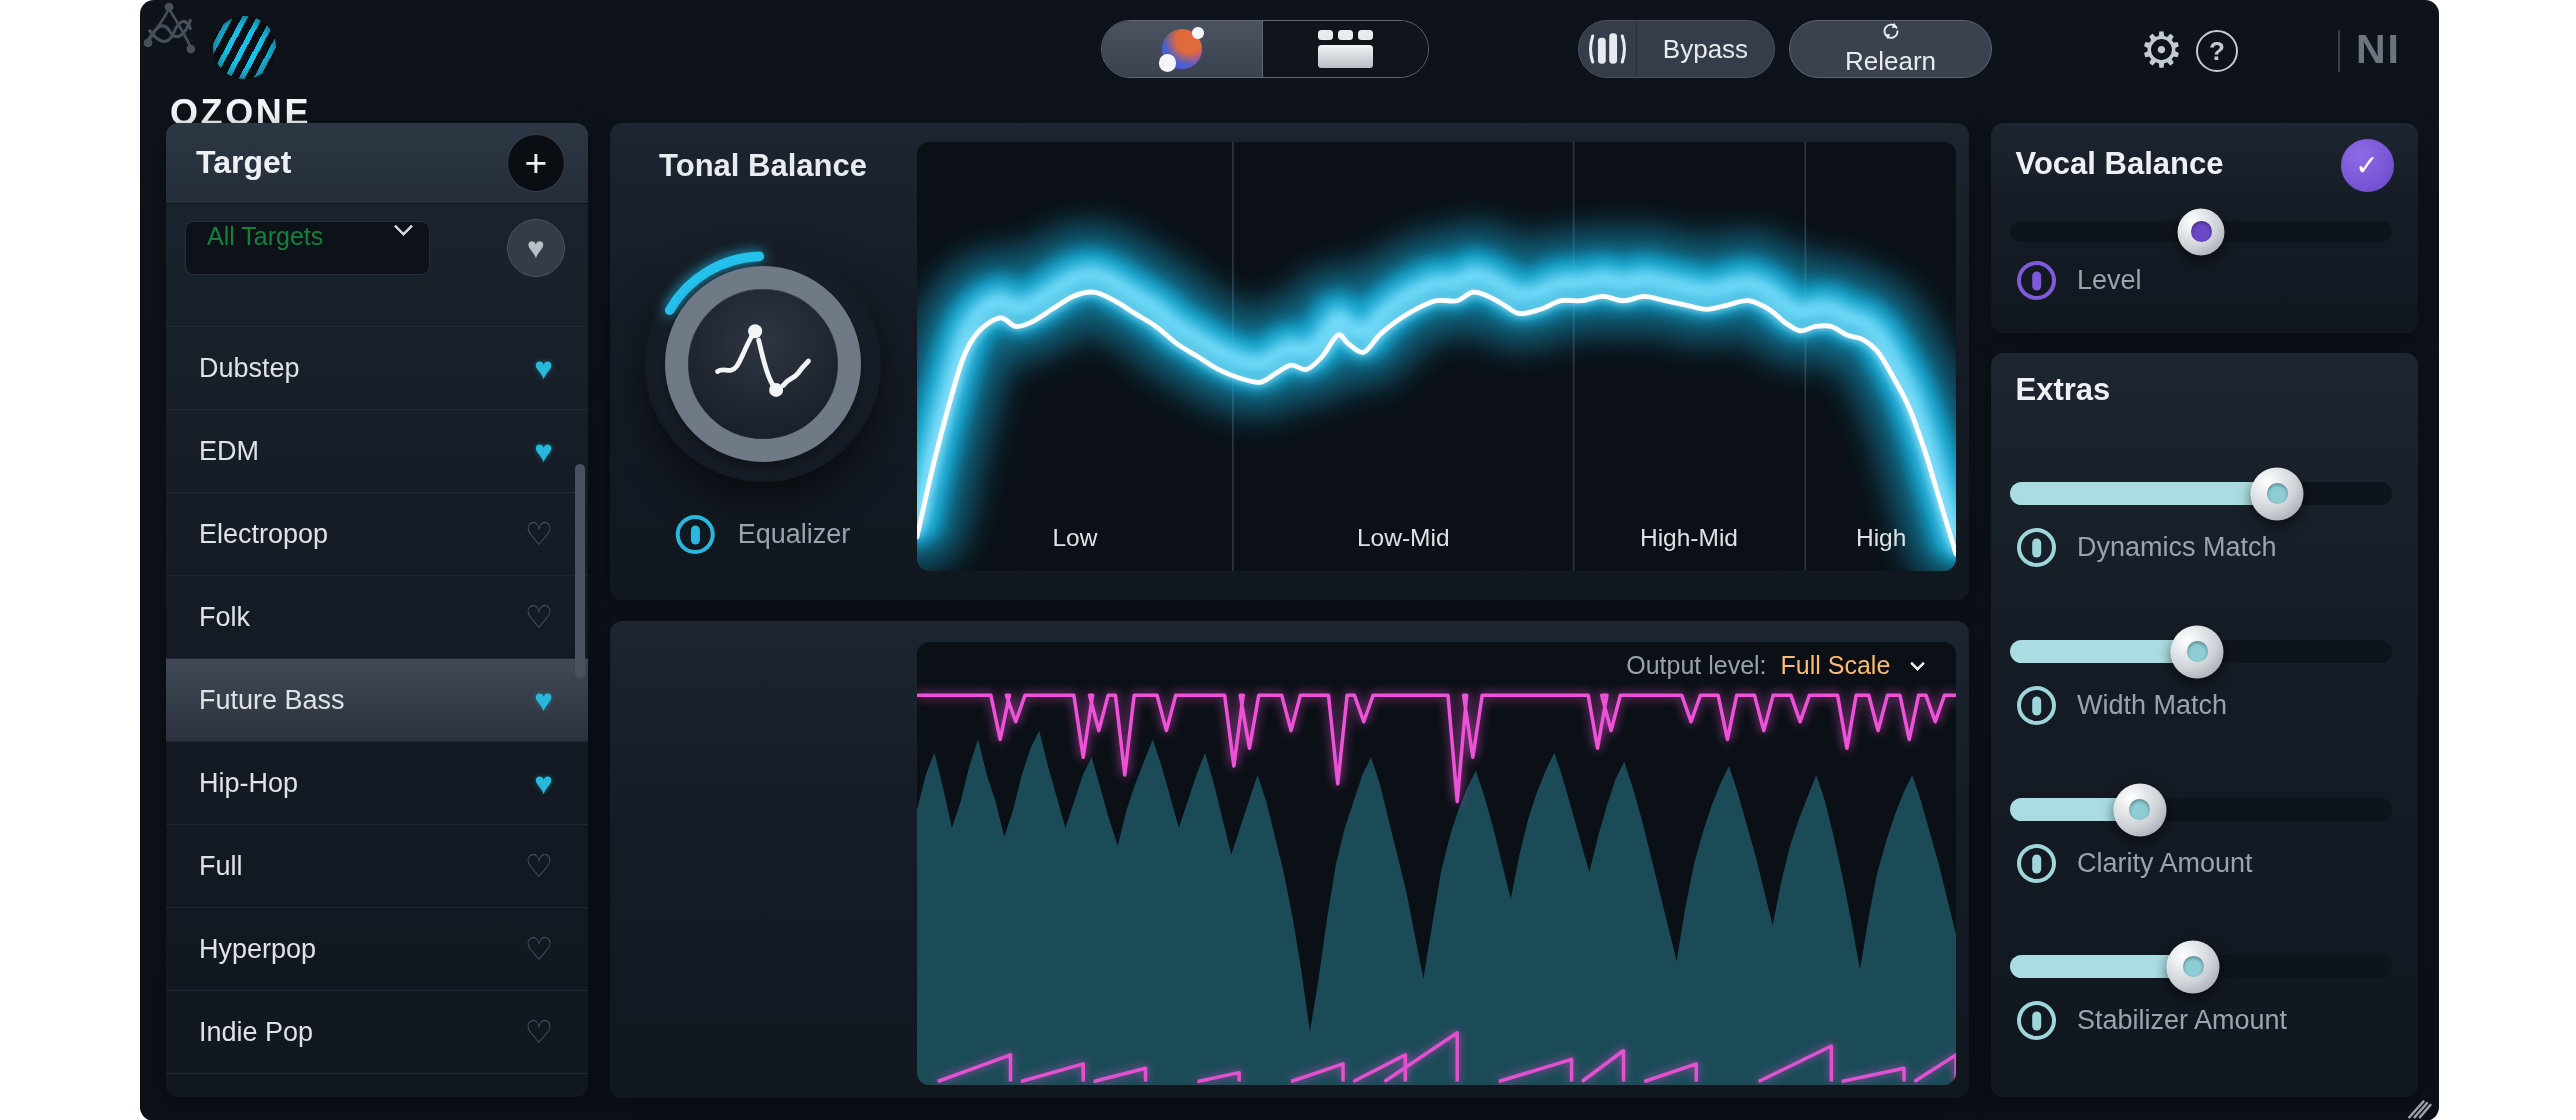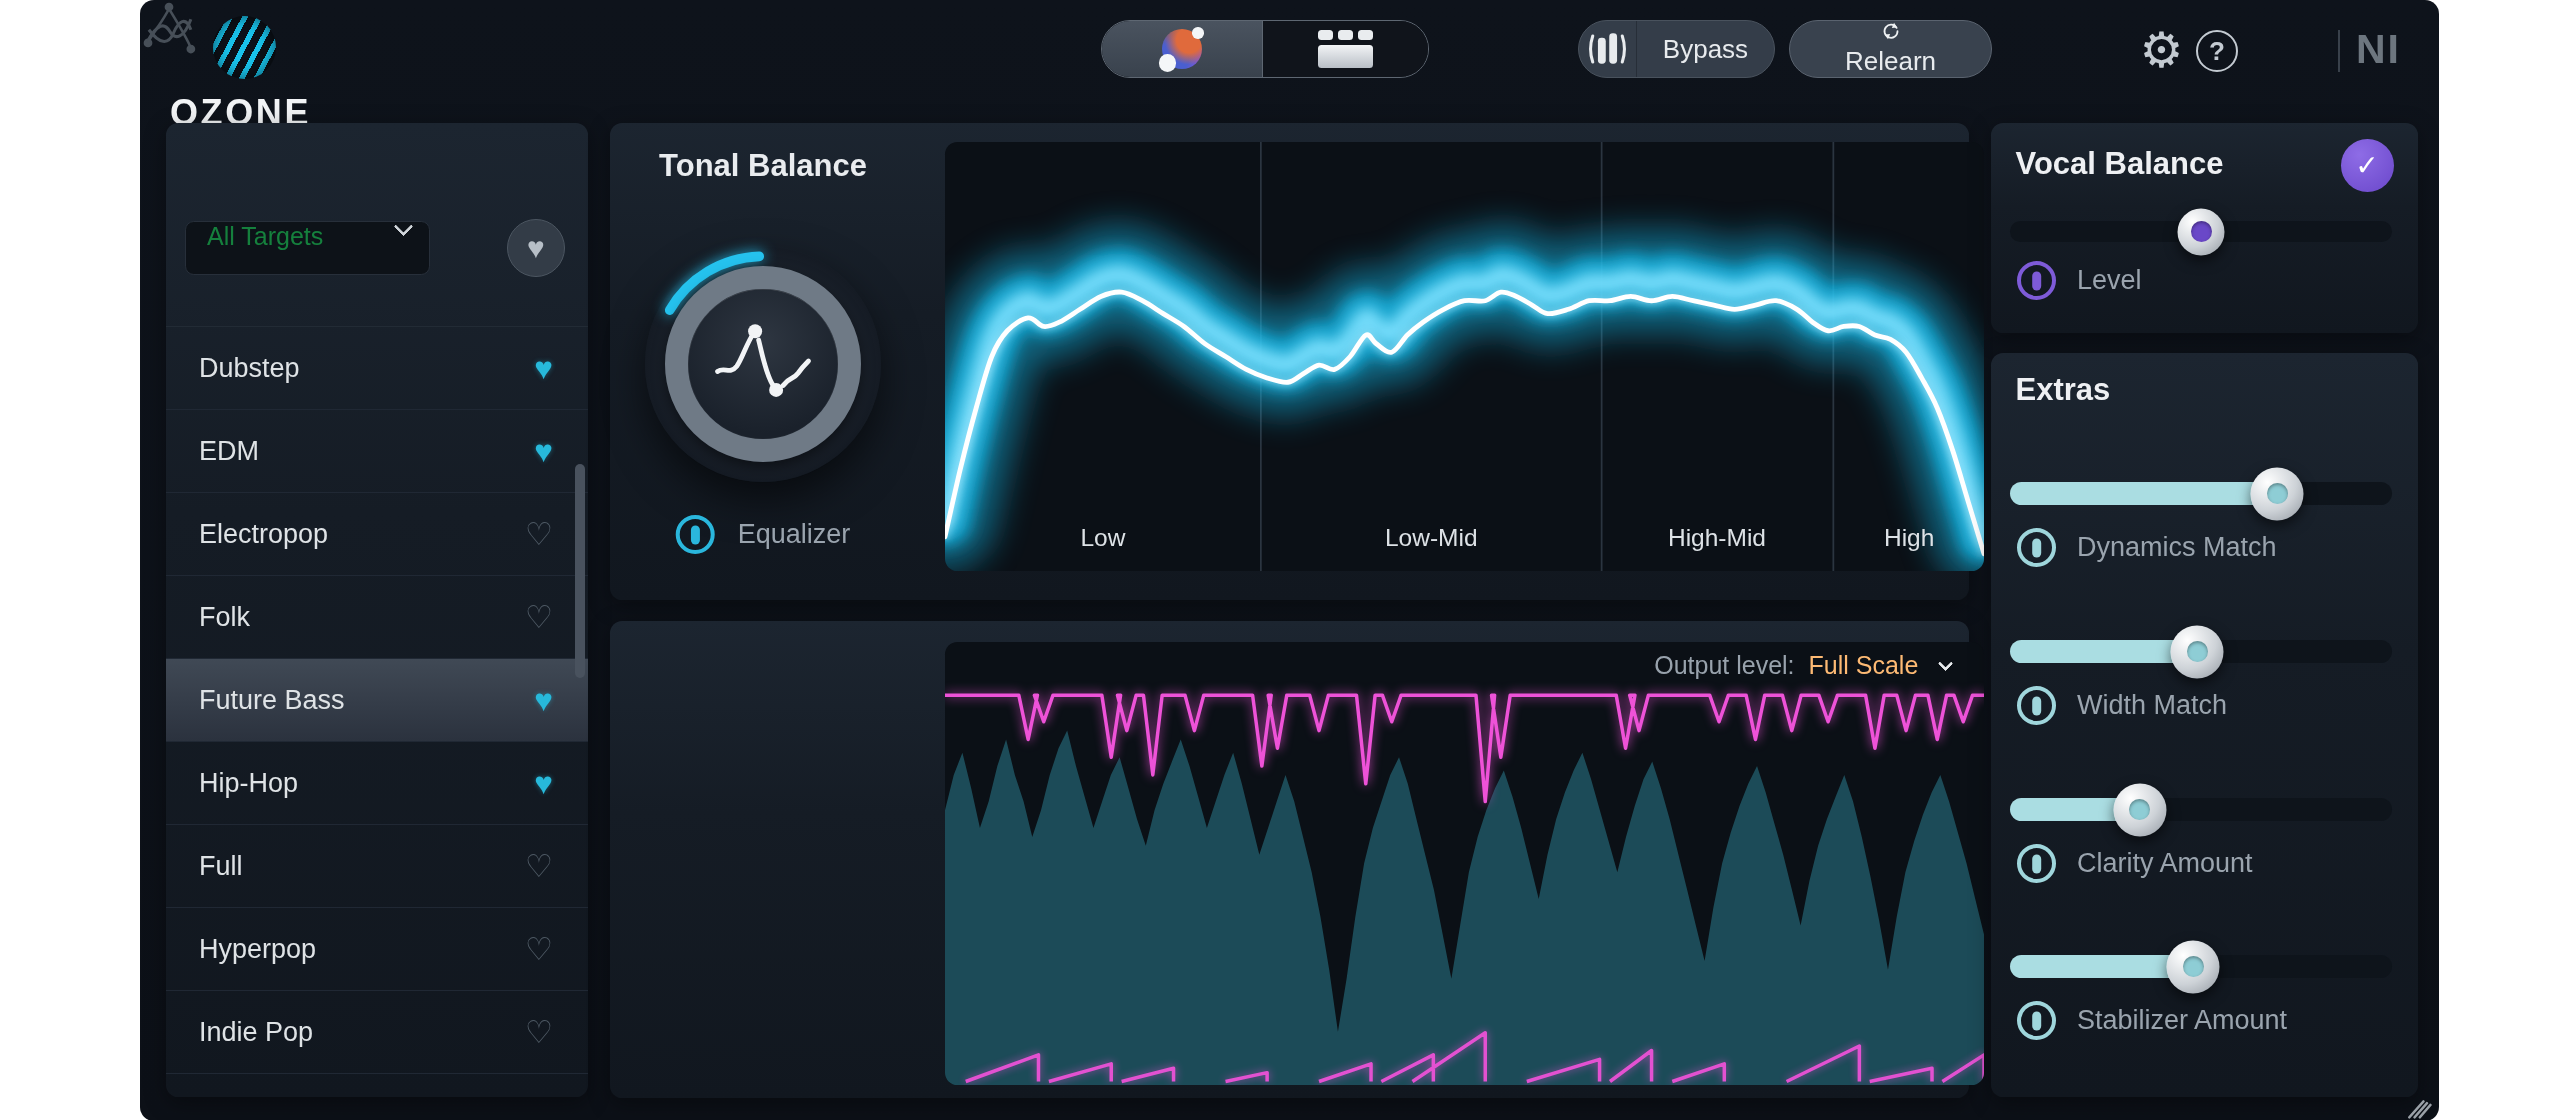--- a/index.html
+++ b/index.html
@@ -111,21 +111,21 @@
 
   .power { width:39px; height:39px; border-radius:50%; position:relative; flex:0 0 auto;}
   .power::after { content:''; position:absolute; left:50%; top:50%; transform:translate(-50%,-50%);
      width:9.6px; height:19px; border-radius:5.3px; }
   .power.cyan   { border:4.4px solid #2ab7dd; } .power.cyan::after   { background:#2ab7dd; }
   .power.pink   { border:4.4px solid #e94fd2; } .power.pink::after   { background:#e94fd2; }
   .power.purple { border:4.4px solid #7e5bd8; } .power.purple::after { background:#7e5bd8; }
   .power.pale   { border:4.4px solid #9fd6dc; } .power.pale::after   { background:#9fd6dc; }
 
   
-  .graph { position:absolute; background:#0b1016; border-radius:12.3px; overflow:hidden;margin-left:28px;}
+  .graph { position:absolute; background:#0b1016; border-radius:12.3px; overflow:hidden;}
   .g-tonal    { left:307px; top:19px; width:1039px; height:429px; }
   .g-loudness { left:307px; top:21px; width:1039px; height:443px; }
   .graph svg { display:block; width:100%; height:100%; }
   .outlevel-row { position:absolute; top:8.8px; right:35px; display:flex; align-items:center; gap:14px;
      font-size:25px; z-index:5;}
   .outlevel-row .k { color:#98a2ac; } .outlevel-row .v { color:#fdba74; }
   .chev-sm { width:11.4px; height:11.4px; border-right:3.5px solid #e6e9ec; border-bottom:3.5px solid #e6e9ec;
      transform:rotate(45deg) translateY(-2.6px); border-radius:1.8px; margin-left:5.3px;}
 
   
@@ -217,20 +217,24 @@
       <circle cx="33" cy="8" r="5" fill="#474f58"></circle>
       <circle cx="9" cy="49" r="5" fill="#474f58"></circle>
       <circle cx="58" cy="56" r="5" fill="#474f58"></circle>
       <path d="M33 10 C26 24 16 36 9 48 M33 10 C44 28 54 44 58 55" fill="none" stroke="#474f58" stroke-width="3"></path>
     </svg>
     <div class="tb-divider"></div>
     <div class="ni-logo">NI</div>
   </div>
 
   <section class="panel p-target">
+    <div class="target-header">
+      <div class="target-title">Target</div>
+      <div class="add-btn">+</div>
+    </div>
     <div class="target-sub">
       <div class="dropdown">
         <span>All Targets</span>
         <span class="chev"></span>
       </div>
       <div class="fav-filter-btn">♥</div>
     </div>
     <div class="target-list" id="target-list">
         <div class="t-row">
           <span>Dubstep</span>

